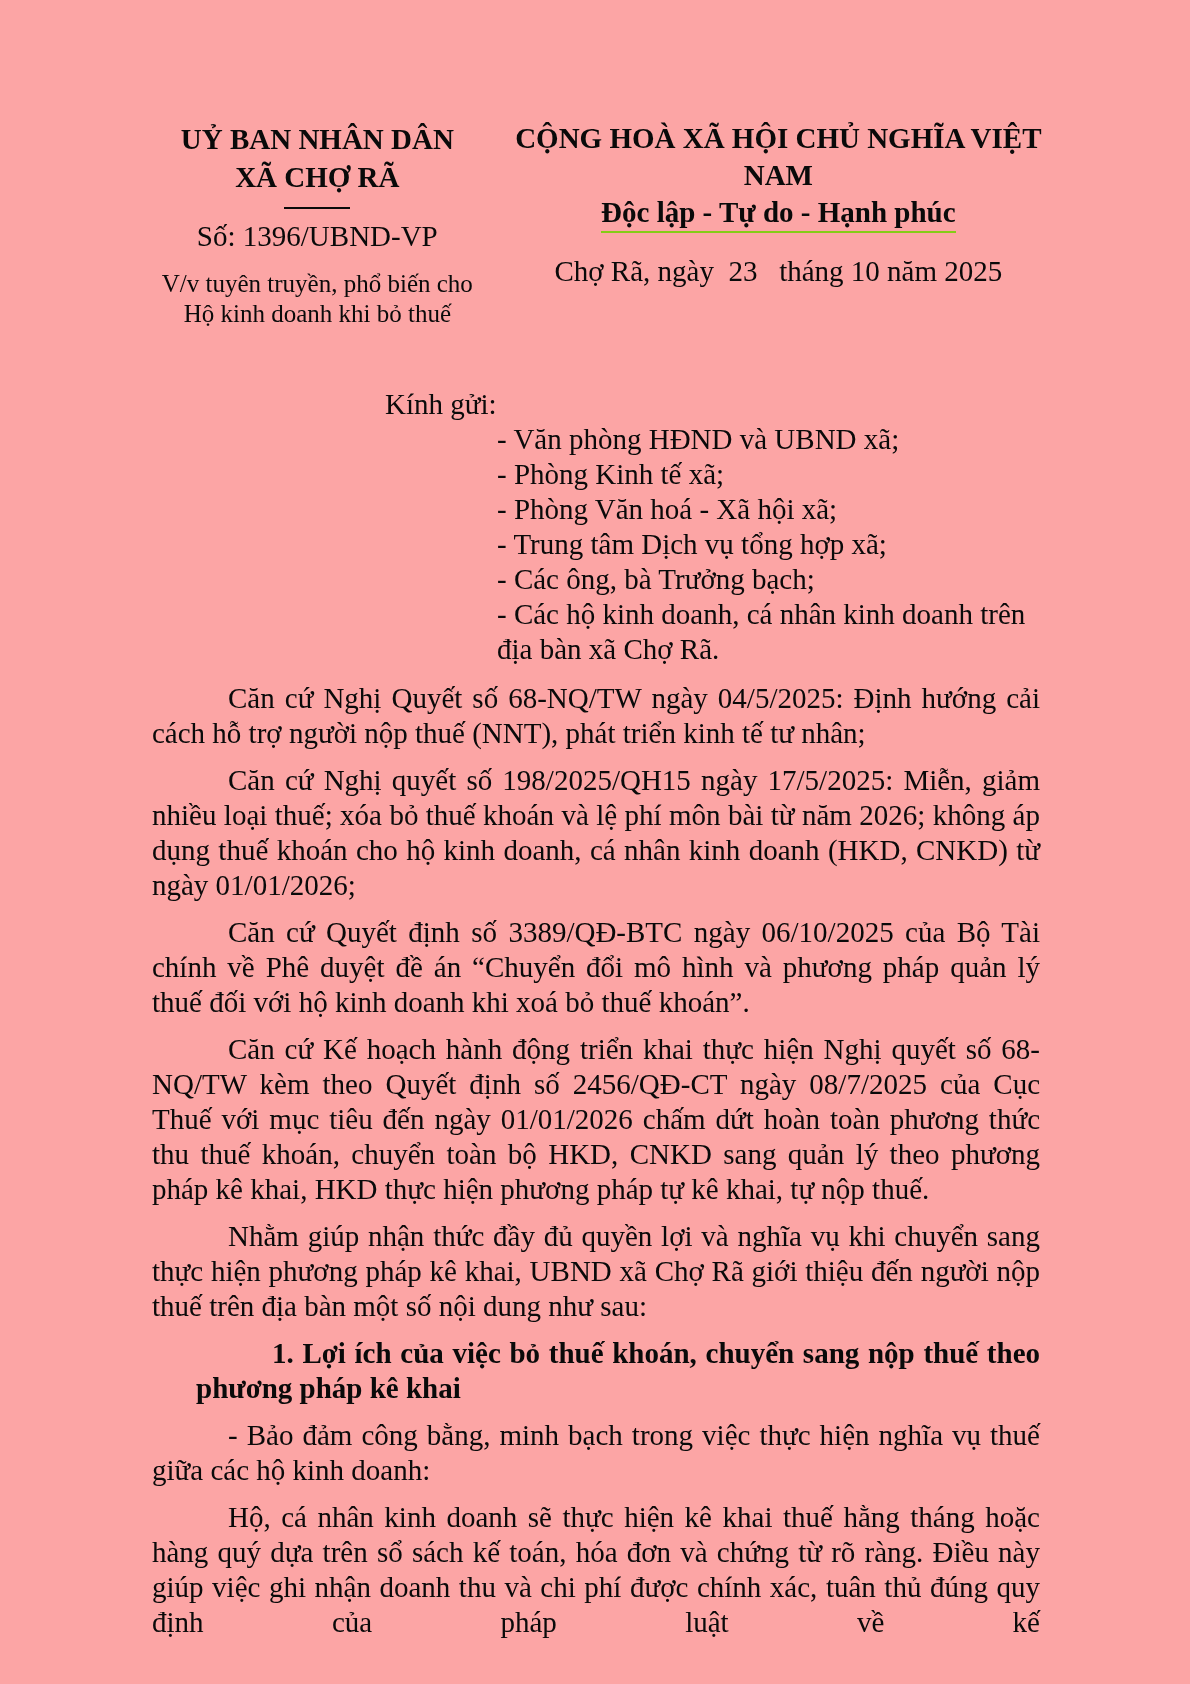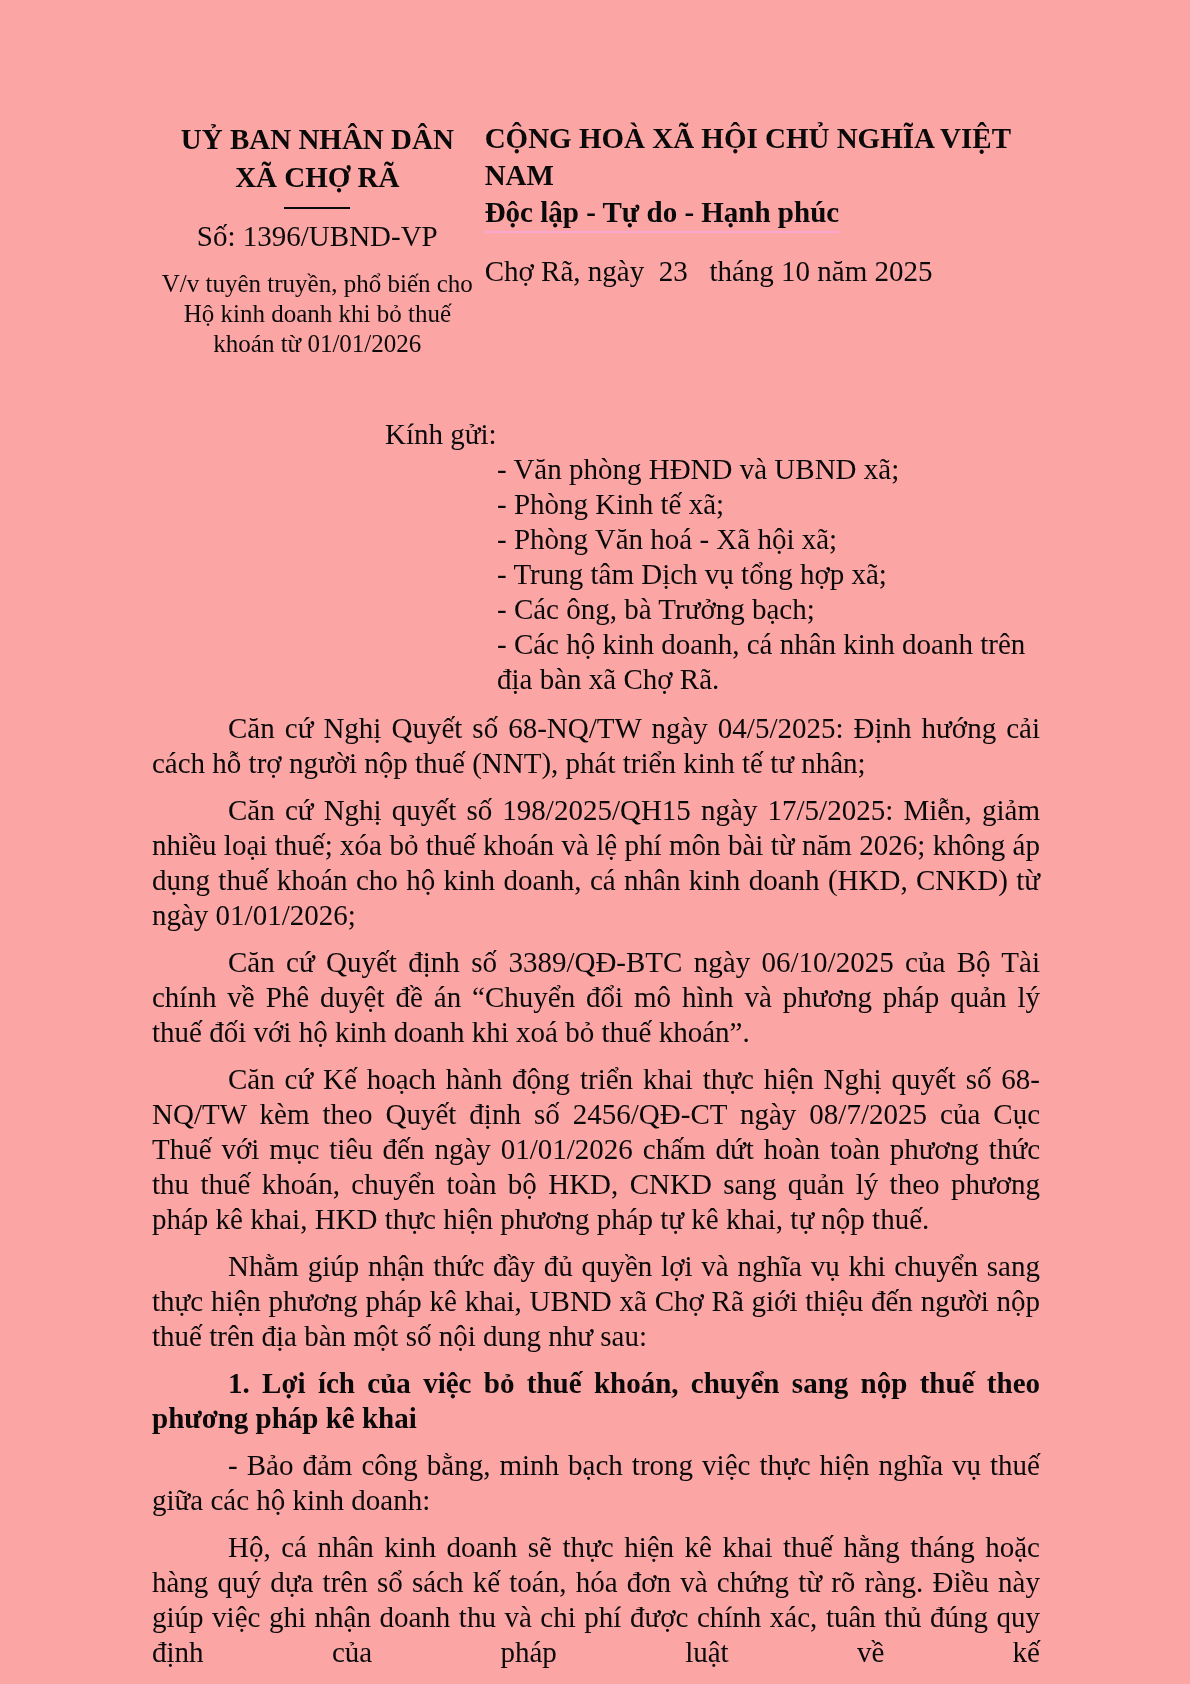--- a/index.html
+++ b/index.html
@@ -26,36 +26,36 @@
     justify-content: space-between;
     margin: 0 118px 0 150px;
   }
   .header-left {
     width: 335px;
     text-align: center;
     line-height: 38px;
   }
   .header-right {
     width: 588px;
-    text-align: left;
+    text-align: center;
     line-height: 37px;
   }
   .org-line { font-weight: bold; }
   .sep-rule {
     width: 66px;
     height: 2px;
     background: #0a0a0a;
     margin: 11px auto 10px auto;
   }
   .doc-number { line-height: 35px; margin-bottom: 15px; }
   .subject-line { font-size: 25px; line-height: 30px; }
   .motto {
     display: inline-block;
     font-weight: bold;
-    border-bottom: 2px solid #f9a8d4;
+    border-bottom: 2px solid #84cc16;
     padding-bottom: 3px;
     line-height: 32px;
   }
   .date-line {
     margin-top: 20px;
     white-space: pre-wrap;
   }
   
   .recipients {
     margin: 58px 150px 0 152px;
@@ -66,37 +66,36 @@
   
   .doc-body {
     margin: 14px 150px 0 152px;
     line-height: 35px;
   }
   .para {
     text-align: justify;
     text-indent: 76px;
     margin: 0 0 12px 0;
   }
-  .para.bold-heading { font-weight: bold; }
+  .para.bold-heading { font-weight: bold; margin-left: 44px; }
   .para.cut { text-align-last: justify; margin-bottom: 0; }
 </style>
 </head>
 <body>
 
 <div class="page">
 
   <div class="header">
     <div class="header-left">
       <div class="org-line">UỶ BAN NHÂN DÂN</div>
       <div class="org-line">XÃ CHỢ RÃ</div>
       <div class="sep-rule"></div>
       <div class="doc-number">Số: 1396/UBND-VP</div>
       <div class="subject-line">V/v tuyên truyền, phổ biến cho</div>
       <div class="subject-line">Hộ kinh doanh khi bỏ thuế</div>
-      <div class="subject-line">khoán từ 01/01/2026</div>
     </div>
     <div class="header-right">
       <div class="org-line">CỘNG HOÀ XÃ HỘI CHỦ NGHĨA VIỆT NAM</div>
       <div><span class="motto">Độc lập - Tự do - Hạnh phúc</span></div>
       <div class="date-line">Chợ Rã, ngày  23   tháng 10 năm 2025</div>
     </div>
   </div>
 
   <div class="recipients">
     <div class="recipients-label">Kính gửi:</div>

